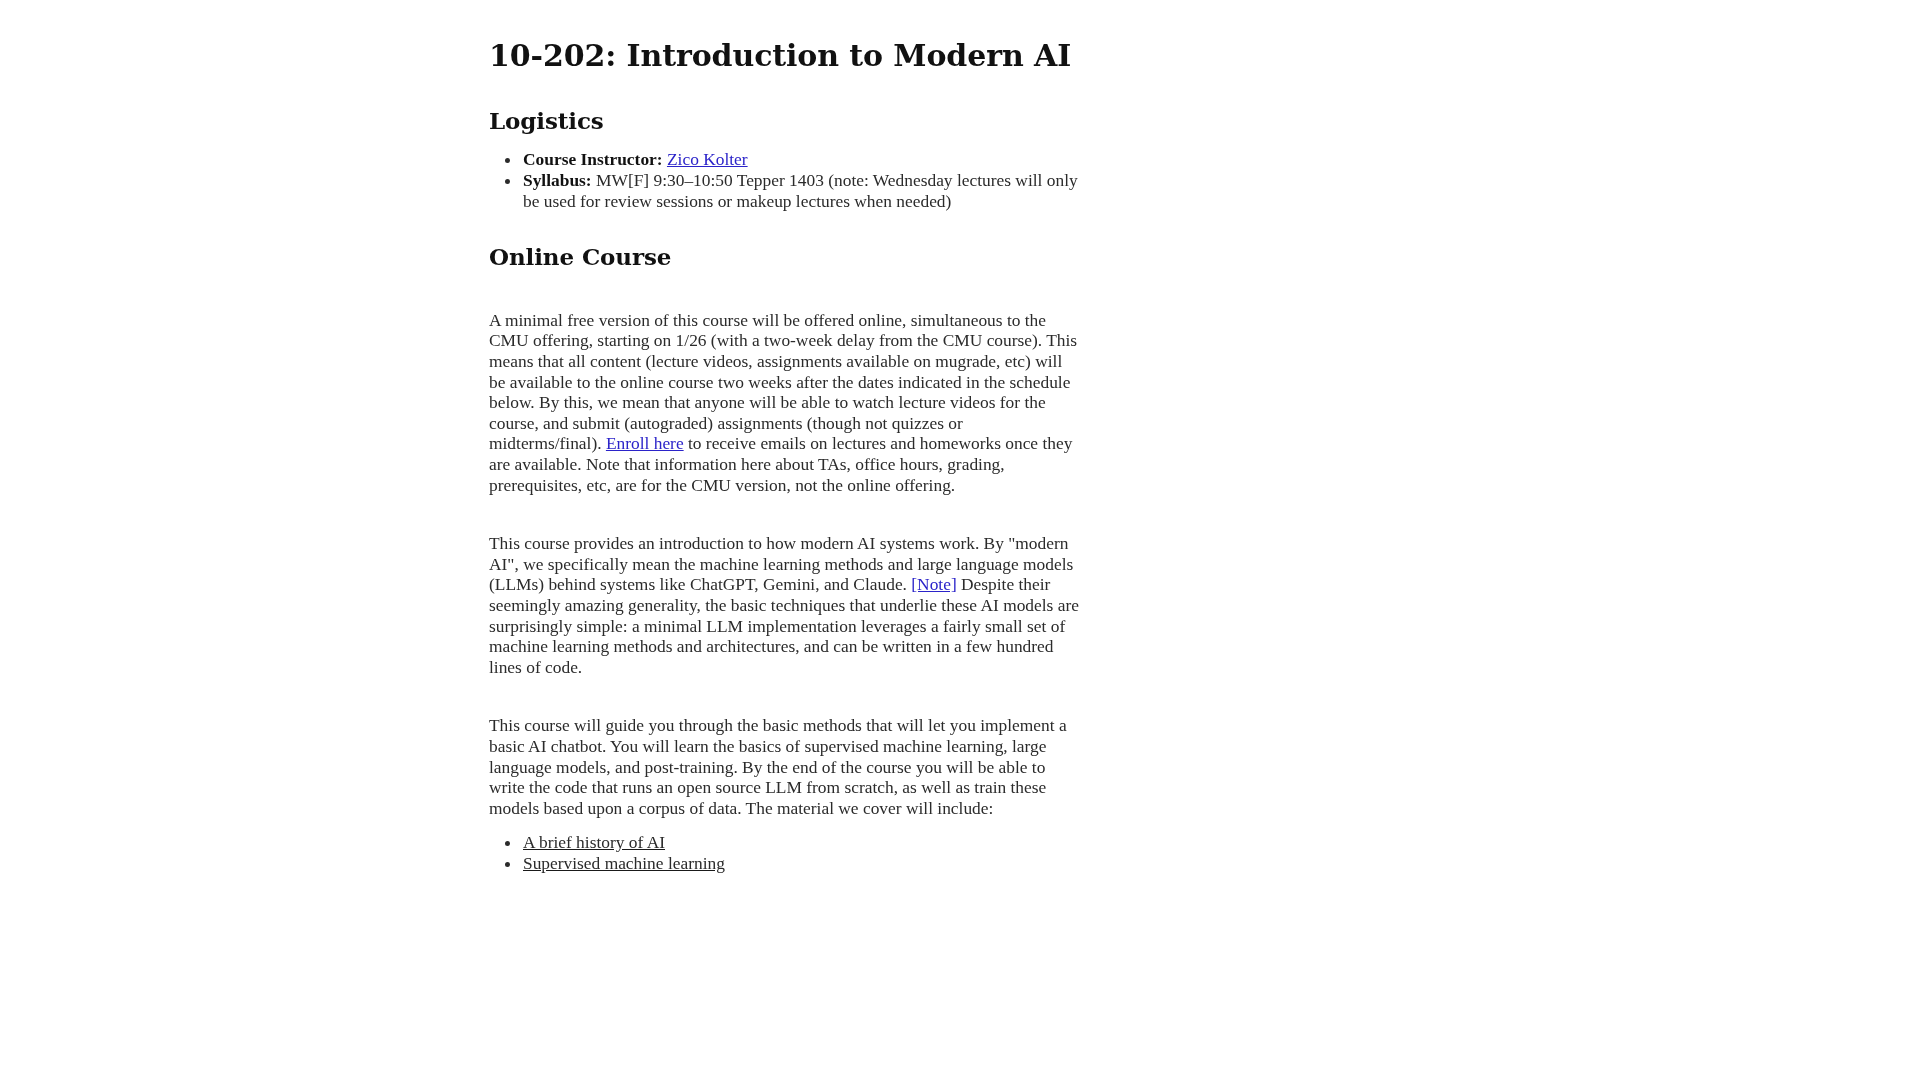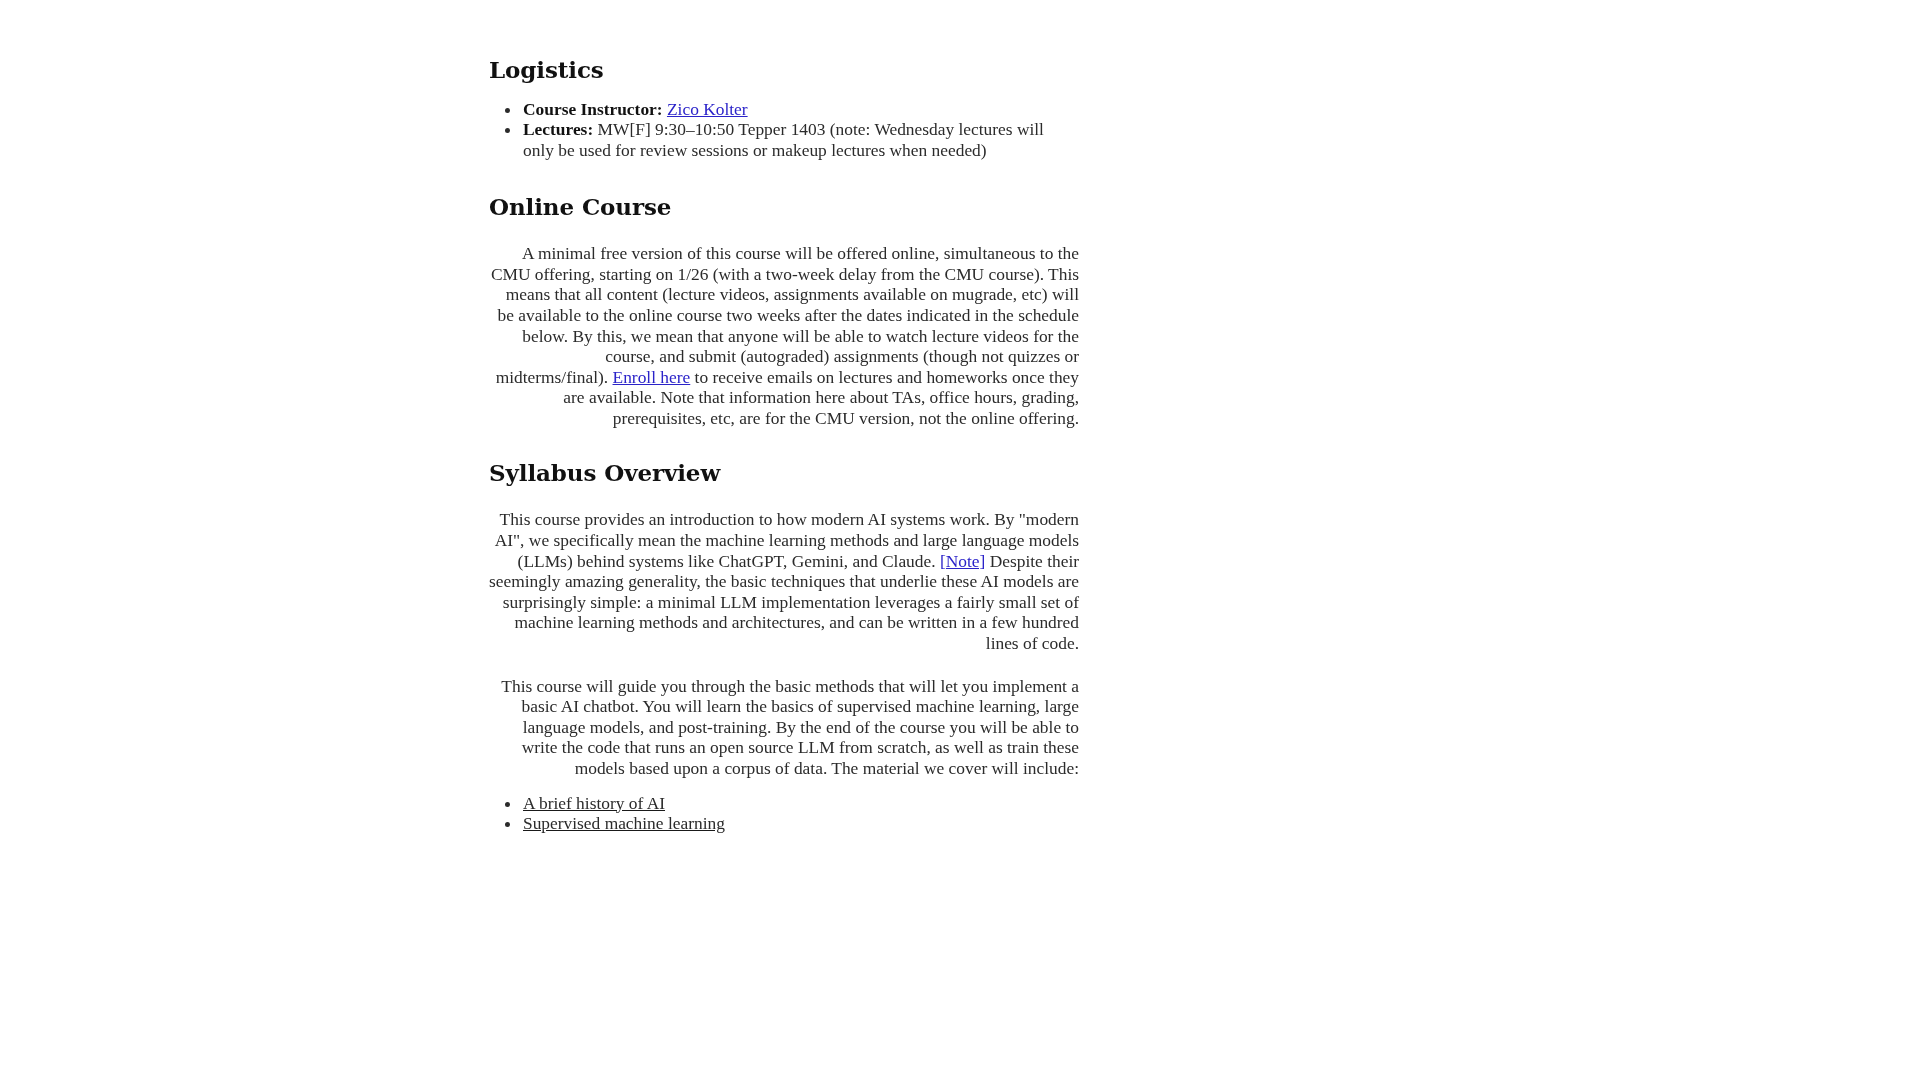--- a/index.html
+++ b/index.html
@@ -41,22 +41,22 @@
     font-weight: 700;
     letter-spacing: -0.1px;
     color: #111111;
     margin: 32px 0 0 0;
   }
   h2.section-title.tight { margin-top: 30px; }
   p.body-text {
     font-size: 17.4px;
     line-height: 20.6px;
     color: #2b2b2b;
-    margin: 22px 0 0 0;
-    text-align: right;
+    margin: 38px 0 0 0;
+    text-align: left;
   }
   ul.bullets {
     margin: 14px 0 0 0;
     padding-left: 33px;
     list-style-type: disc;
   }
   ul.bullets > li {
     font-size: 17.4px;
     line-height: 20.6px;
     color: #2b2b2b;
@@ -83,41 +83,41 @@
     text-underline-offset: 1px;
   }
   .topic-list { margin-top: 17px; text-decoration: underline; }
 </style>
 </head>
 <body>
 
 <div class="page">
   <div class="column">
 
+    <h1 class="doc-title">10-202: Introduction to Modern AI</h1>
 
     <h2 class="section-title">Logistics</h2>
 
     <ul class="bullets">
       <li>
         <span class="strong-label">Course Instructor:</span>
         <a class="doc-link" href="#">Zico Kolter</a>
       </li>
       <li>
-        <span class="strong-label">Lectures:</span>
+        <span class="strong-label">Syllabus:</span>
         <span>MW[F] 9:30–10:50 Tepper 1403 (note: Wednesday lectures will only be used for review sessions or makeup lectures when needed)</span>
       </li>
     </ul>
 
     <h2 class="section-title">Online Course</h2>
 
     <p class="body-text">
       <span>A minimal free version of this course will be offered online, simultaneous to the CMU offering, starting on 1/26 (with a two-week delay from the CMU course). This means that all content (lecture videos, assignments available on mugrade, etc) will be available to the online course two weeks after the dates indicated in the schedule below. By this, we mean that anyone will be able to watch lecture videos for the course, and submit (autograded) assignments (though not quizzes or midterms/final). </span><a class="doc-link" href="#">Enroll here</a><span> to receive emails on lectures and homeworks once they are available. Note that information here about TAs, office hours, grading, prerequisites, etc, are for the CMU version, not the online offering.</span>
     </p>
 
-    <h2 class="section-title tight">Syllabus Overview</h2>
 
     <p class="body-text">
       <span>This course provides an introduction to how modern AI systems work. By "modern AI", we specifically mean the machine learning methods and large language models (LLMs) behind systems like ChatGPT, Gemini, and Claude. </span><a class="doc-link" href="#">[Note]</a><span> Despite their seemingly amazing generality, the basic techniques that underlie these AI models are surprisingly simple: a minimal LLM implementation leverages a fairly small set of machine learning methods and architectures, and can be written in a few hundred lines of code.</span>
     </p>
 
     <p class="body-text">This course will guide you through the basic methods that will let you implement a basic AI chatbot. You will learn the basics of supervised machine learning, large language models, and post-training. By the end of the course you will be able to write the code that runs an open source LLM from scratch, as well as train these models based upon a corpus of data. The material we cover will include:</p>
 
     <ul class="bullets topic-list">
       <li>
         <span>A brief history of AI</span>

